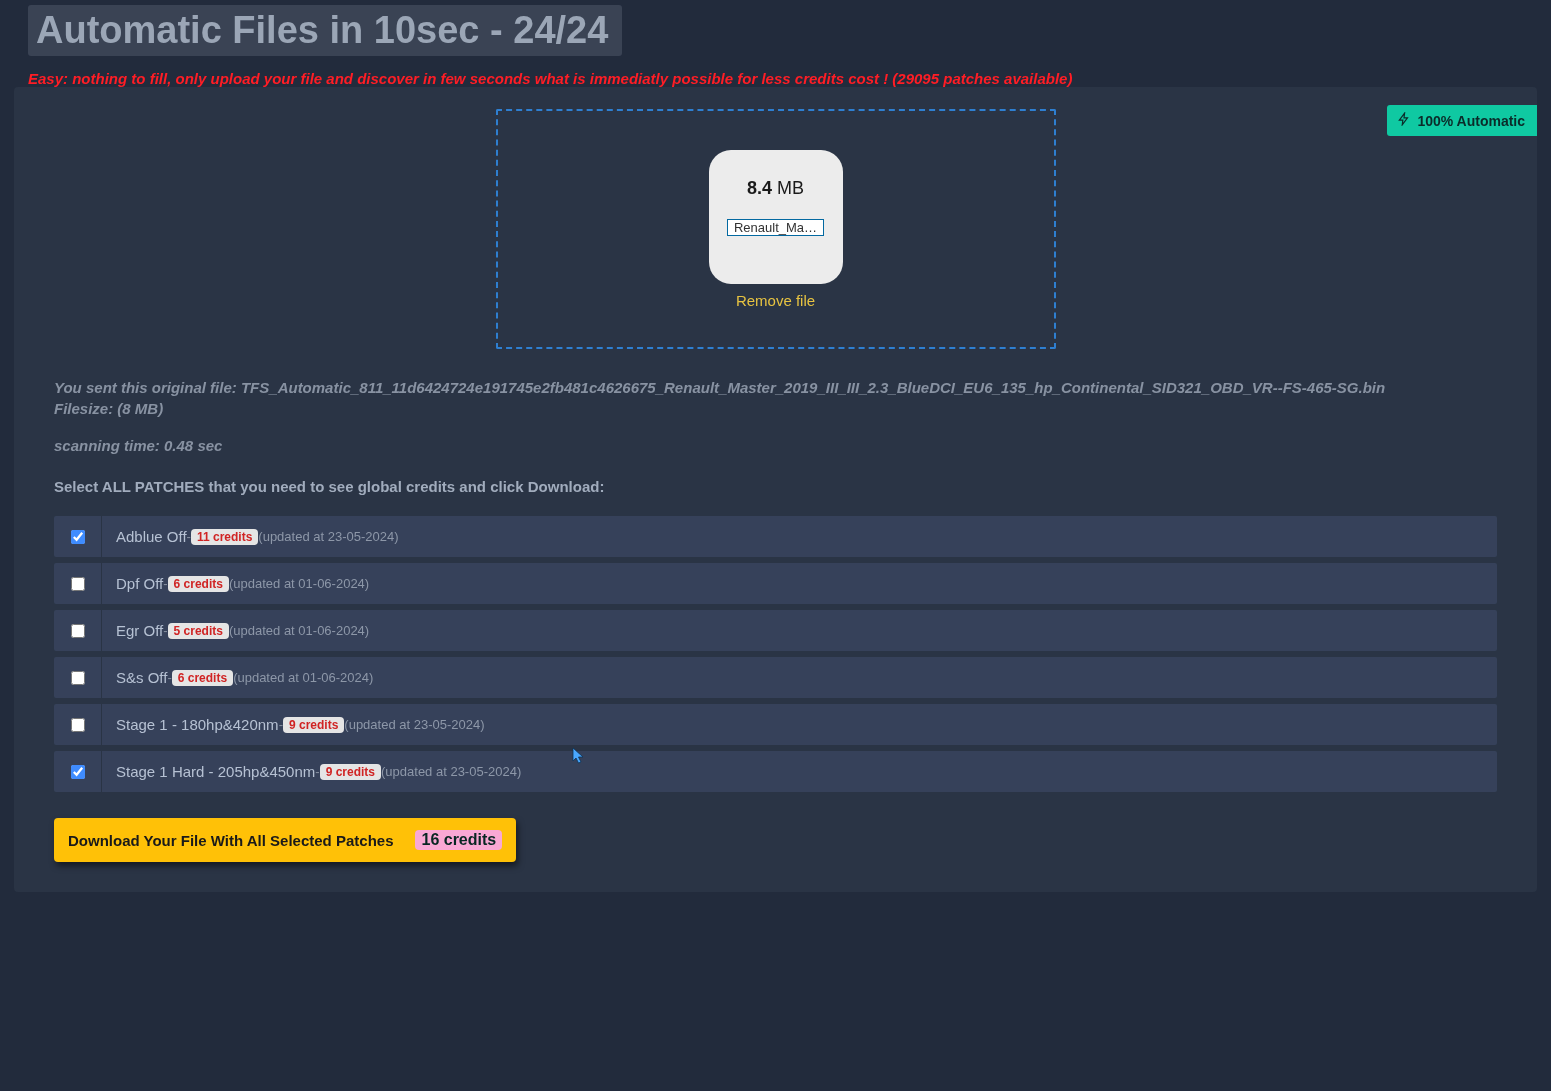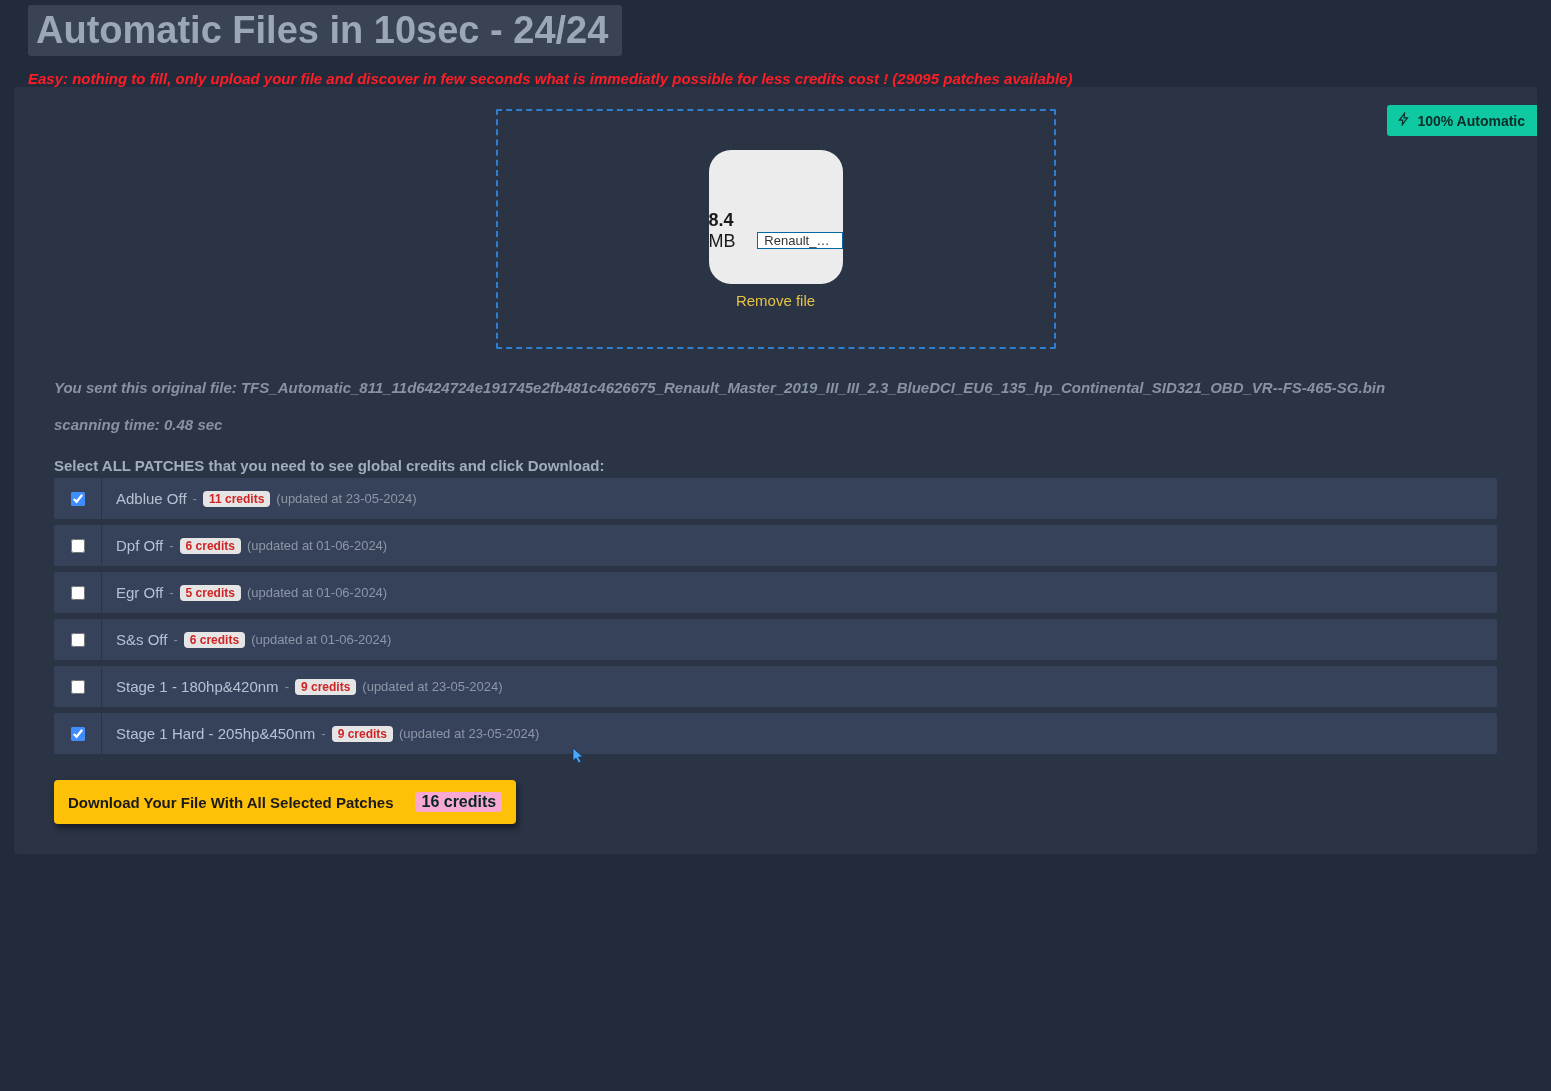--- a/index.html
+++ b/index.html
@@ -59,21 +59,21 @@
     flex-direction: column;
     align-items: center;
     justify-content: center;
   }
   .file-card {
     width: 134px;
     height: 134px;
     background: #ececec;
     border-radius: 22px;
     display: flex;
-    flex-direction: row;
+    flex-direction: column;
     align-items: center;
     justify-content: flex-start;
     padding-top: 28px;
   }
   .file-size { font-size: 18px; color: #1a1a1a; }
   .file-size b { font-weight:700; }
   .file-name {
     background: #fff;
     border:1px solid #0369a1;
     font-size: 13px;
@@ -93,21 +93,21 @@
   }
   .info-line {
     font-style: italic;
     font-weight: 700;
     color: #8892a2;
     font-size: 15px;
     margin-bottom: 4px;
   }
   .info-line.light { font-weight:700; margin-top:20px; margin-bottom:24px;}
   .ecu-line { font-weight:700; color:#a1acbd; font-size:16px; margin-bottom:22px;}
-  .select-line { font-weight:700; color:#a1acbd; font-size:15px; margin-bottom:4px;}
+  .select-line { font-weight:700; color:#a1acbd; font-size:15px; margin-bottom:21px;}
   .patch-row {
     display:flex;
     align-items:stretch;
     background:#36415a;
     margin-bottom:6px;
     border-radius:2px;
     font-size:15px;
   }
   .patch-check {
     width:48px;
@@ -115,21 +115,21 @@
     align-items:center;
     justify-content:center;
     border-right:1px solid #2a3445;
   }
   .patch-check input { width:14px; height:14px; accent-color:#3f8cff; cursor:pointer;}
   .patch-body {
     flex:1;
     padding:12px 14px;
     display:flex;
     align-items:center;
-    gap:6px;
+    gap:0;
     flex-wrap:wrap;
   }
   .patch-name { color:#b6c1d3; }
   .dash { color:#8892a2; font-size:13px;}
   .credit-badge {
     background:#e5e5e5;
     color:#d02424;
     font-weight:700;
     font-size:12px;
     padding:1px 6px;
@@ -188,20 +188,21 @@
     <div class="file-card">
       <div class="file-size">
         <b>8.4</b><span> MB</span>
       </div>
       <div class="file-name">Renault_Ma…</div>
     </div>
     <div class="remove-file">Remove file</div>
   </div>
 
   <div class="info-line">You sent this original file: TFS_Automatic_811_11d6424724e191745e2fb481c4626675_Renault_Master_2019_III_III_2.3_BlueDCI_EU6_135_hp_Continental_SID321_OBD_VR--FS-465-SG.bin</div>
+  <div class="info-line">Filesize: (8 MB)</div>
   <div class="info-line light">scanning time: 0.48 sec</div>
   <div class="select-line">Select ALL PATCHES that you need to see global credits and click Download:</div>
 
   <div id="patch-list">
       <div class="patch-row">
         <div class="patch-check">
           <input type="checkbox" checked="" style="">
         </div>
         <div class="patch-body">
           <span class="patch-name">Adblue Off</span>

